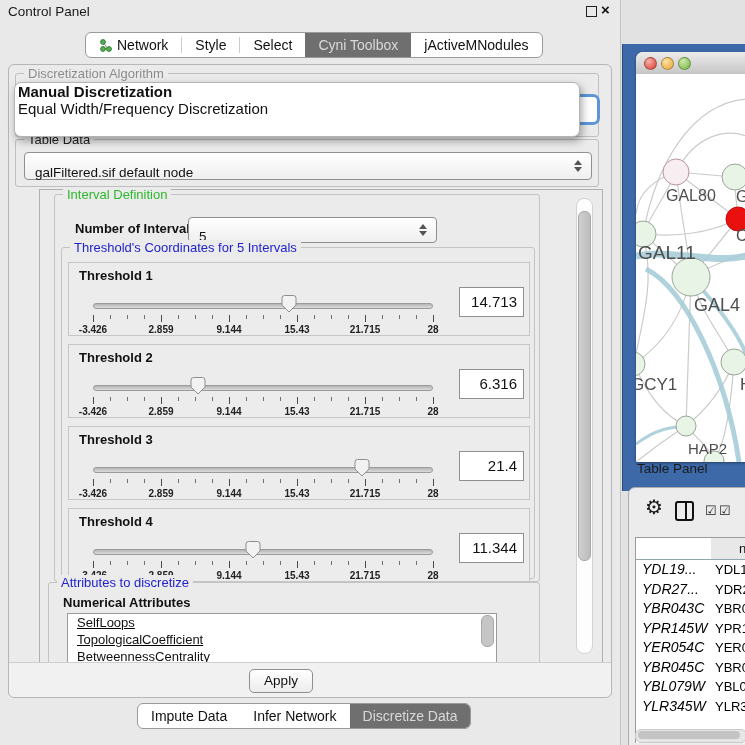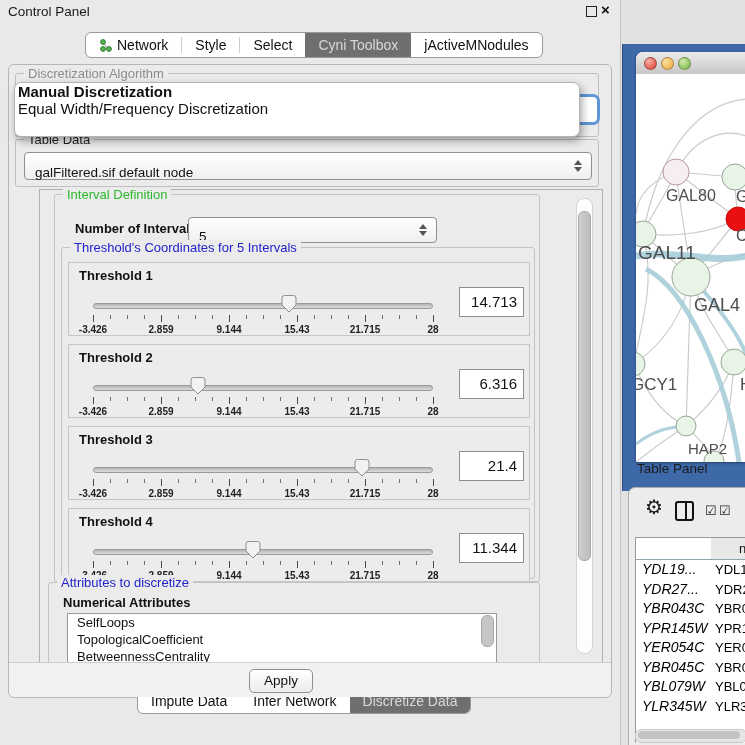--- a/index.html
+++ b/index.html
@@ -12,21 +12,21 @@
   .titlebar .title{position:absolute;left:8px;top:4px;font-size:13.5px;color:#1a1a1a;}
   .float-icon{position:absolute;left:586px;top:6px;width:9px;height:9px;border:1.5px solid #222;background:transparent;}
   .close-icon{position:absolute;left:601px;top:1px;font-size:15px;font-weight:700;color:#111;}
 
   
   .tabbar{position:absolute;display:flex;align-items:stretch;background:#fff;border:1px solid #9a9a9a;border-radius:6px;overflow:hidden;height:24px;}
   .tabbar .tab{display:flex;align-items:center;gap:5px;padding:0 13px;font-size:14px;color:#111;white-space:nowrap;}
   .tabbar .tab.sel{background:#6f6f6f;color:#d9d9d9;}
   .tabbar .divider{width:1px;background:#ccc;margin:4px 0;}
   .top-tabs{left:85px;top:32px;}
-  .bottom-tabs{left:137px;top:688px;}
+  .bottom-tabs{left:137px;top:703px;}
 
   
   .outer-panel{position:absolute;left:8px;top:64px;width:602px;height:632px;background:#ebebeb;border:1px solid #b6b6b6;border-radius:6px;}
 
   
   .group{position:absolute;border:1px solid #bfbfbf;border-radius:3px;}
   .group>.gtitle{position:absolute;top:-8px;left:8px;background:#ebebeb;padding:0 4px;font-size:13px;white-space:nowrap;}
   .gtitle.gray{color:#8c8c8c;}
   .gtitle.dark{color:#222;}
   .gtitle.green{color:#2eb82e;}
@@ -62,21 +62,21 @@
   .thumb{position:absolute;top:0;width:16px;height:18px;margin-left:-8px;}
   .ticks{position:absolute;left:0;right:0;top:20px;height:8px;}
   .ticks i{position:absolute;top:0;width:1px;background:#707070;height:4px;}
   .ticks i.major{height:7px;background:#4a4a4a;}
   .tick-labels{position:absolute;left:0;right:0;top:29px;height:11px;}
   .tick-labels span{position:absolute;transform:translateX(-50%);font-size:10px;font-weight:700;color:#222;white-space:nowrap;}
   .value-box{position:absolute;right:5px;top:24px;width:57px;height:28px;background:#fff;border:1px solid #8f8f8f;
              font-size:15px;color:#111;text-align:right;line-height:28px;padding-right:6px;}
 
   
-  .attr-list{position:absolute;left:18px;top:30px;width:428px;height:48px;background:#fff;border:1px solid #9a9a9a;overflow:hidden;}
+  .attr-list{position:absolute;left:18px;top:30px;width:428px;height:48px;background:#fff;border:1px solid #9a9a9a;overflow:hidden;text-decoration:underline;}
   .attr-item{height:17px;line-height:17px;font-size:13px;color:#111;padding-left:9px;white-space:nowrap;}
   .attr-scroll{position:absolute;right:2px;top:2px;width:11px;height:44px;}
   .attr-thumb{position:absolute;left:0;top:0;width:11px;height:30px;background:#c6c6c6;border:1px solid #a8a8a8;border-radius:6px;}
 
   .apply-strip{position:absolute;left:0;bottom:0;width:100%;height:34px;background:#f1f1f1;border-top:1px solid #cfcfcf;border-radius:0 0 6px 6px;z-index:5;}
   .apply-btn{position:absolute;left:240px;top:6px;width:62px;height:22px;background:linear-gradient(#ffffff,#ececec);
              border:1px solid #8f8f8f;border-radius:5px;font-size:13.5px;color:#111;text-align:center;line-height:21px;}
 
   
   .right-bg{position:absolute;left:621px;top:0;width:124px;height:745px;background:#e2e2e2;}

